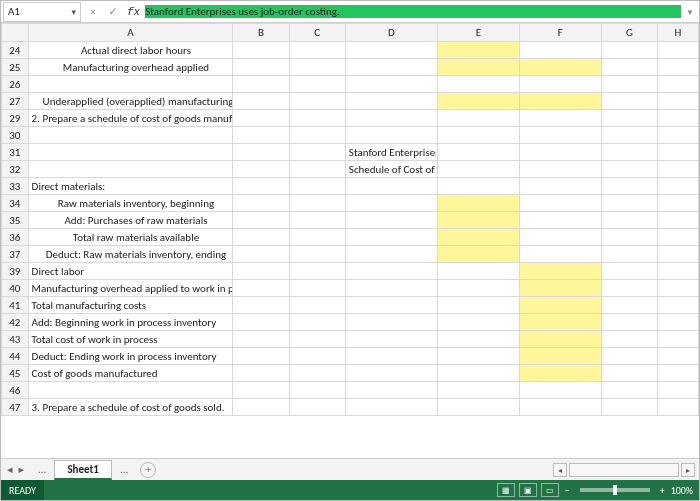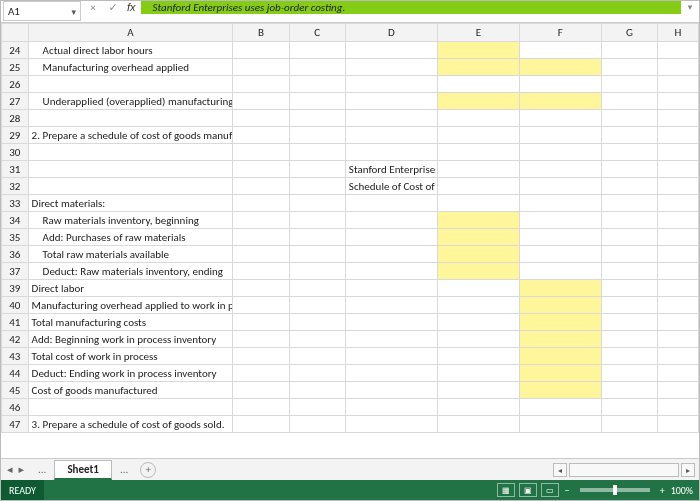--- a/index.html
+++ b/index.html
@@ -1,34 +1,34 @@
 <!DOCTYPE html>
 <html><head>
 <meta charset="utf-8">
 <style>
   * { box-sizing: border-box; margin: 0; padding: 0; }
   html, body { width: 700px; height: 501px; overflow: hidden; font-family: Calibri, Arial, sans-serif; font-size: 11px; background: #f0f0f0; color: #222; }
   .wrap { display: flex; flex-direction: column; height: 501px; border: 1px solid #bbb; }
   
-  .fbar { display: flex; align-items: flex-start; height: 22px; background: #fff; border-bottom: 1px solid #ccc; }
+  .fbar { display: flex; align-items: center; height: 22px; background: #fff; border-bottom: 1px solid #ccc; }
   .namebox { width: 78px; height: 20px; border: 1px solid #ccc; margin: 0 2px; display: flex; align-items: center; padding: 0 4px; background: #fff; }
   .namebox .chev { margin-left: auto; font-size: 9px; color: #555; }
   .fbtn { width: 20px; text-align: center; color: #888; cursor: pointer; }
-  .fx { font-style: italic; font-family: Liberation Sans, sans-serif; color: #333; padding: 0 4px; }
-  .formula { flex: 1; padding: 0 12px; background: #84cc16; border-left: 1px solid #eee; font-style: italic; }
+  .fx { font-style: italic; font-family: Liberation Mono, monospace; color: #333; padding: 0 4px; }
+  .formula { flex: 1; padding: 0 0; background: #22c55e; border-left: 1px solid #eee; }
   .drop { width: 18px; text-align: center; color: #888; font-size: 9px; }
   
   .gridwrap { flex: 1; overflow: hidden; position: relative; background: #fff; }
   table { border-collapse: collapse; width: 100%; table-layout: fixed; }
   th, td { border: 1px solid #d9d9d9; height: 17px; padding: 0 3px; overflow: hidden; white-space: nowrap; vertical-align: middle; }
   thead th { background: #f3f3f3; font-weight: normal; text-align: center; height: 18px; }
   th.rowh { background: #f3f3f3; width: 26px; font-weight: normal; }
   .corner { width: 26px; background: #f3f3f3; }
   .hl { background: #fff59a; }
-  .indent1 { padding-left: 14px; }
+  .indent1 { padding-left: 14px; text-align: center; }
   .center { text-align: center; border-radius: 6px; }
   
   .cA { width: 200px; }
   .cB { width: 55px; }
   .cC { width: 55px; }
   .cD { width: 90px; }
   .cE { width: 80px; }
   .cF { width: 80px; }
   .cG { width: 55px; }
   .cH { width: 40px; }
@@ -133,31 +133,20 @@
             <td class="indent1">Underapplied (overapplied) manufacturing overhead</td>
             <td></td>
             <td></td>
             <td></td>
             <td class="hl"></td>
             <td class="hl"></td>
             <td></td>
             <td></td>
           </tr>
           <tr>
-            <th class="rowh">28</th>
-            <td></td>
-            <td></td>
-            <td></td>
-            <td></td>
-            <td></td>
-            <td></td>
-            <td></td>
-            <td></td>
-          </tr>
-          <tr>
             <th class="rowh">29</th>
             <td>2. Prepare a schedule of cost of goods manufactured:</td>
             <td></td>
             <td></td>
             <td></td>
             <td></td>
             <td></td>
             <td></td>
             <td></td>
           </tr>

